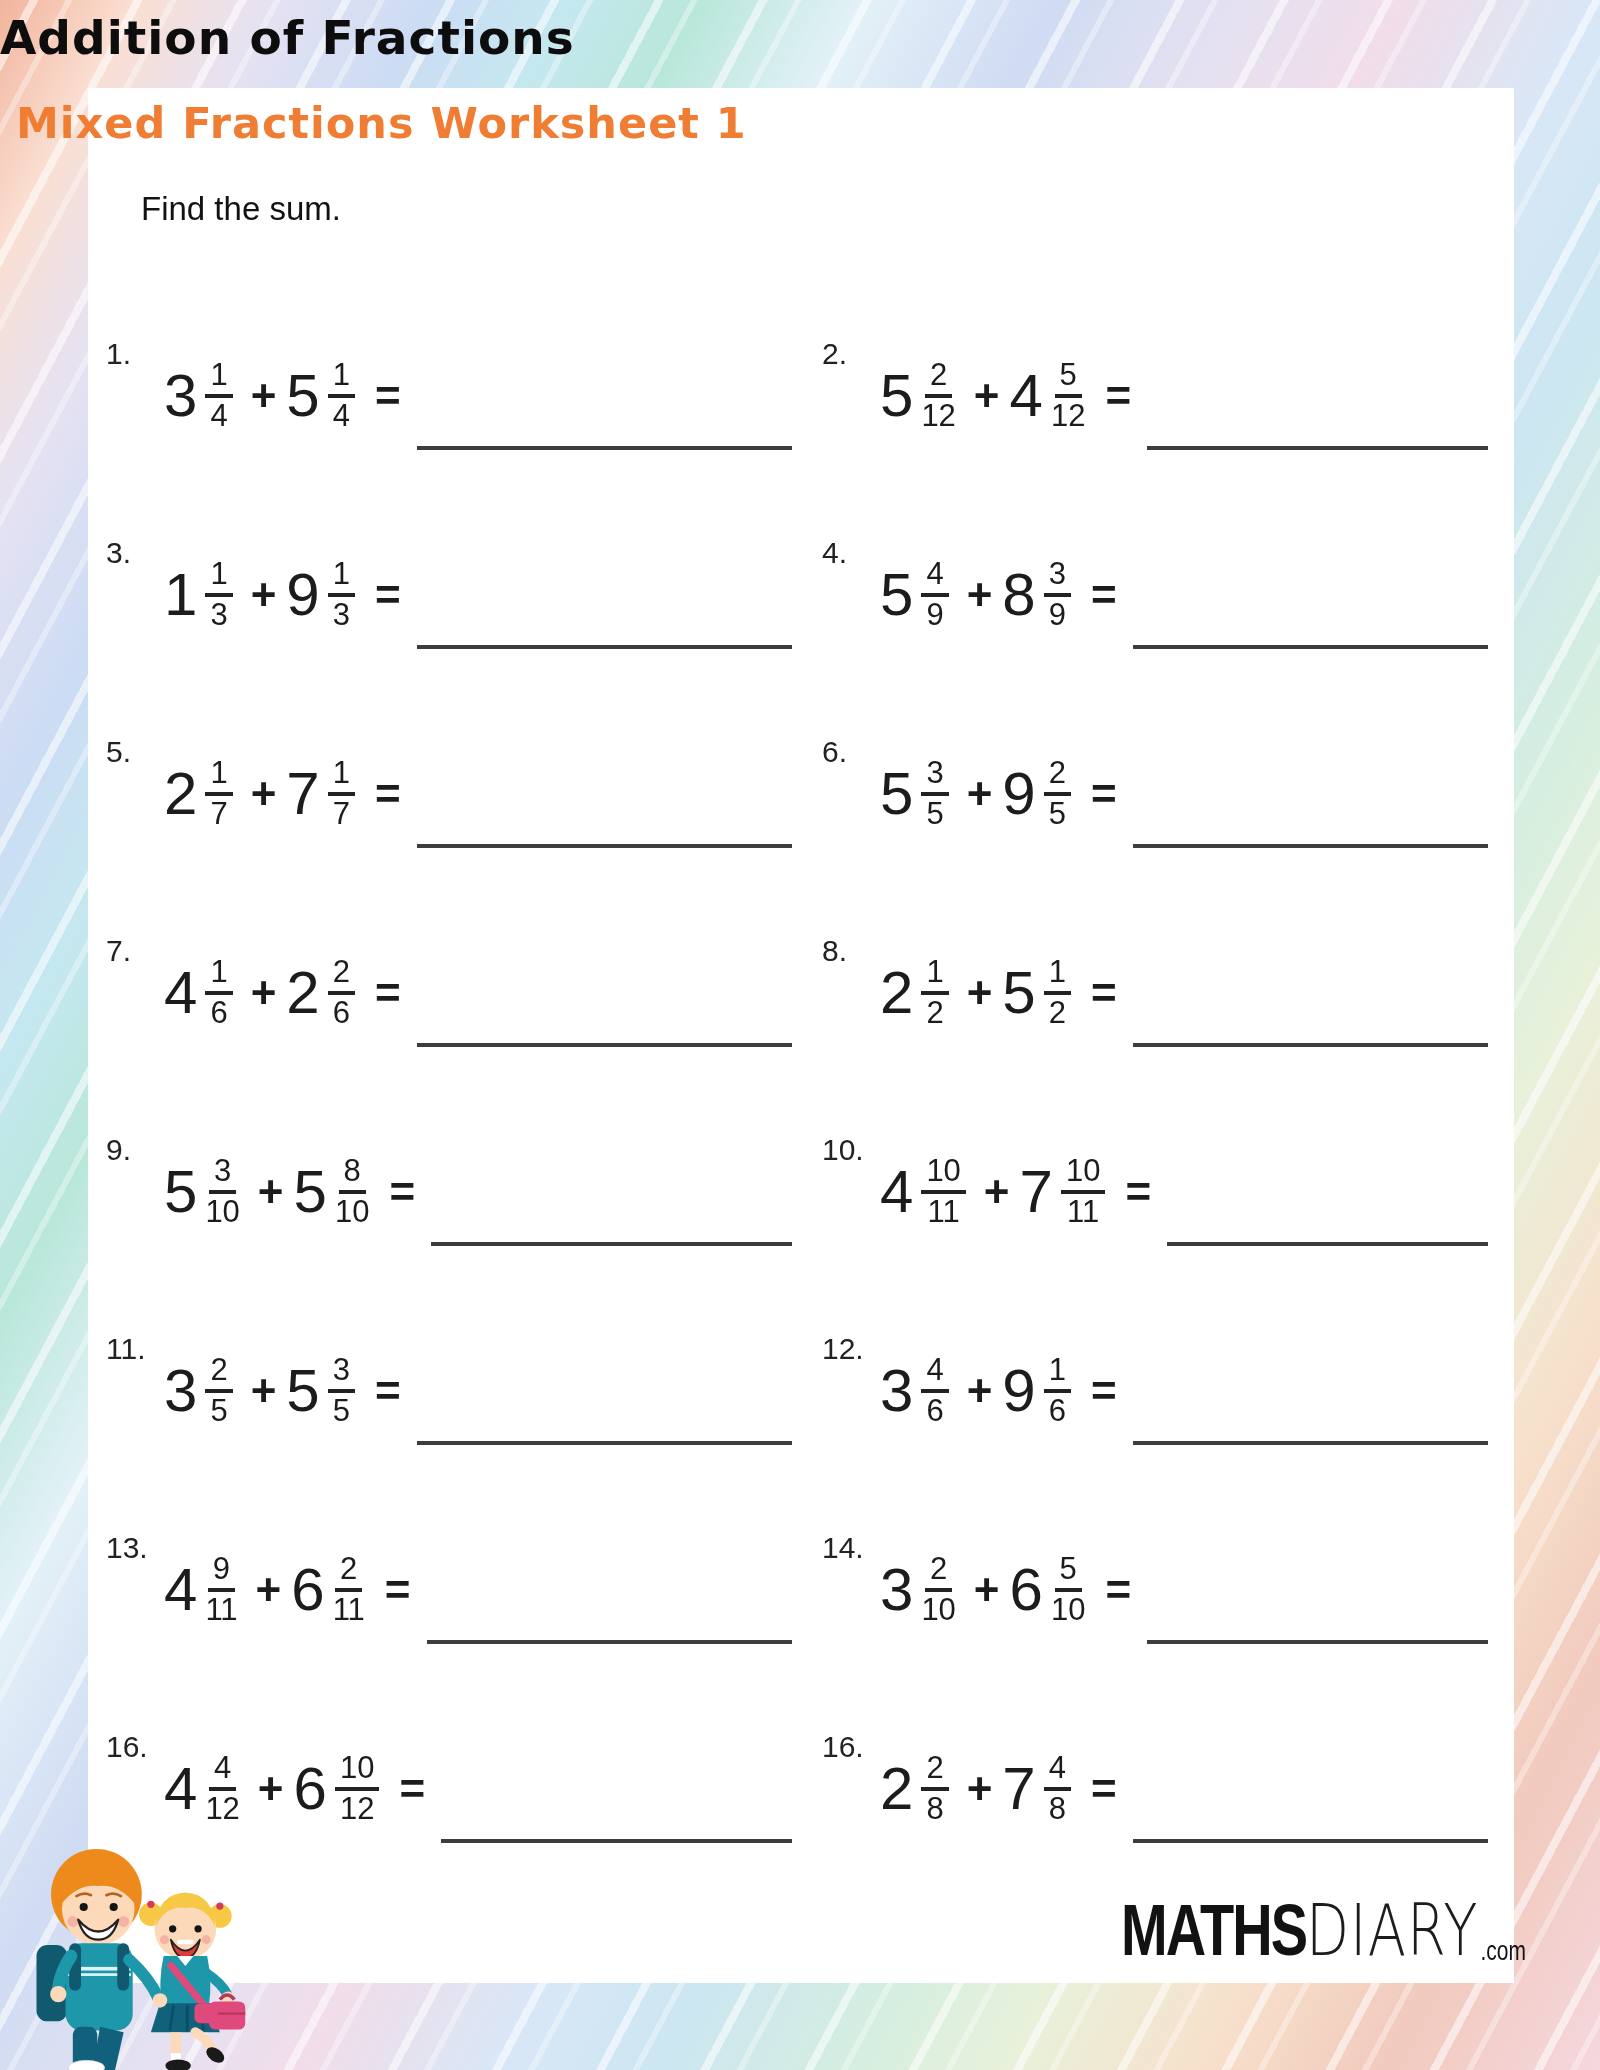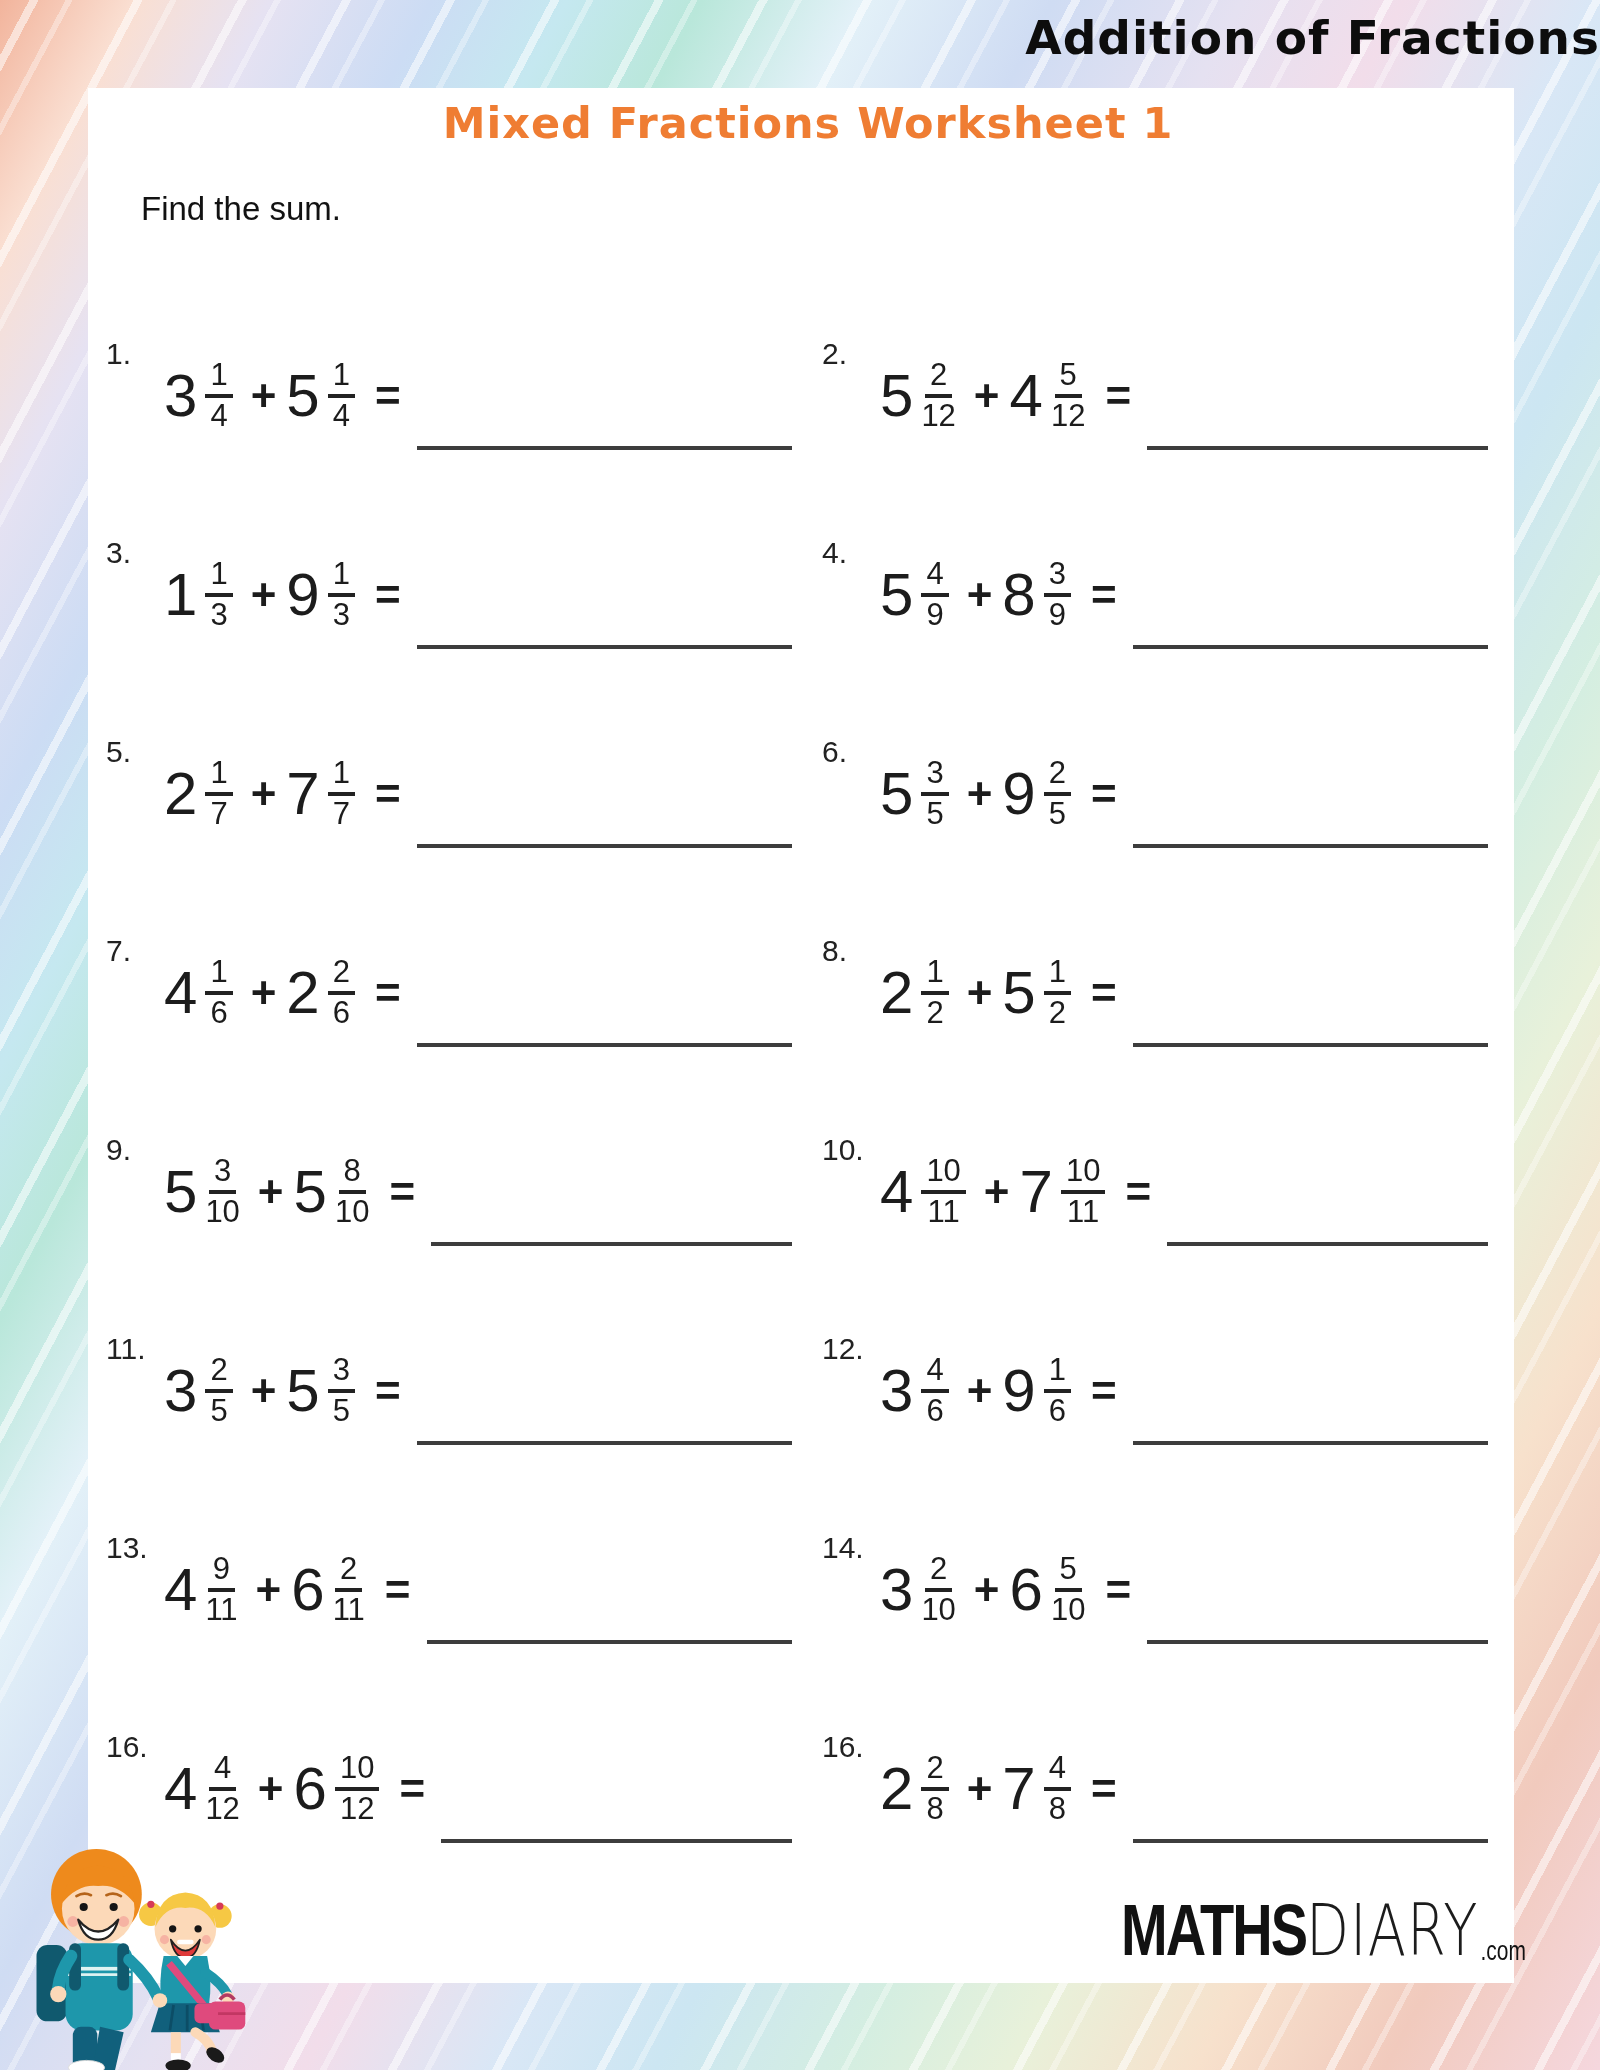--- a/index.html
+++ b/index.html
@@ -24,27 +24,27 @@
         #d9e7f6 59%, #cce6f2 65%,
         #d4eee1 72%, #e8f1da 78%,
         #f7e1cc 85%, #f1cabd 92%, #f5d7de 100%);
   }
   .panel{
     position:absolute;left:88px;top:88px;width:1426px;height:1895px;
     background:#ffffff;z-index:1;
   }
   .worksheet-title{
     position:absolute;top:10px;left:0;right:0;z-index:2;
-    text-align:right;
+    text-align:left;
     font-family:"DejaVu Sans",sans-serif;
     font-size:47px;font-weight:800;letter-spacing:1px;color:#0d0d0d;
   }
   .worksheet-subtitle{
     position:absolute;top:98px;left:0;right:0;z-index:2;
-    text-align:center;
+    text-align:left;
     font-family:"DejaVu Sans",sans-serif;
     font-size:43px;font-weight:800;letter-spacing:1px;color:#ef7d33;padding-left:16px;
   }
   .instruction{
     position:absolute;top:190px;left:126px;z-index:2;
     font-size:33px;color:#121212;margin-left:15px;
   }
   .problems-grid{
     position:absolute;left:106px;top:296px;width:1408px;z-index:2;
     display:grid;grid-template-columns:712px 1fr;

